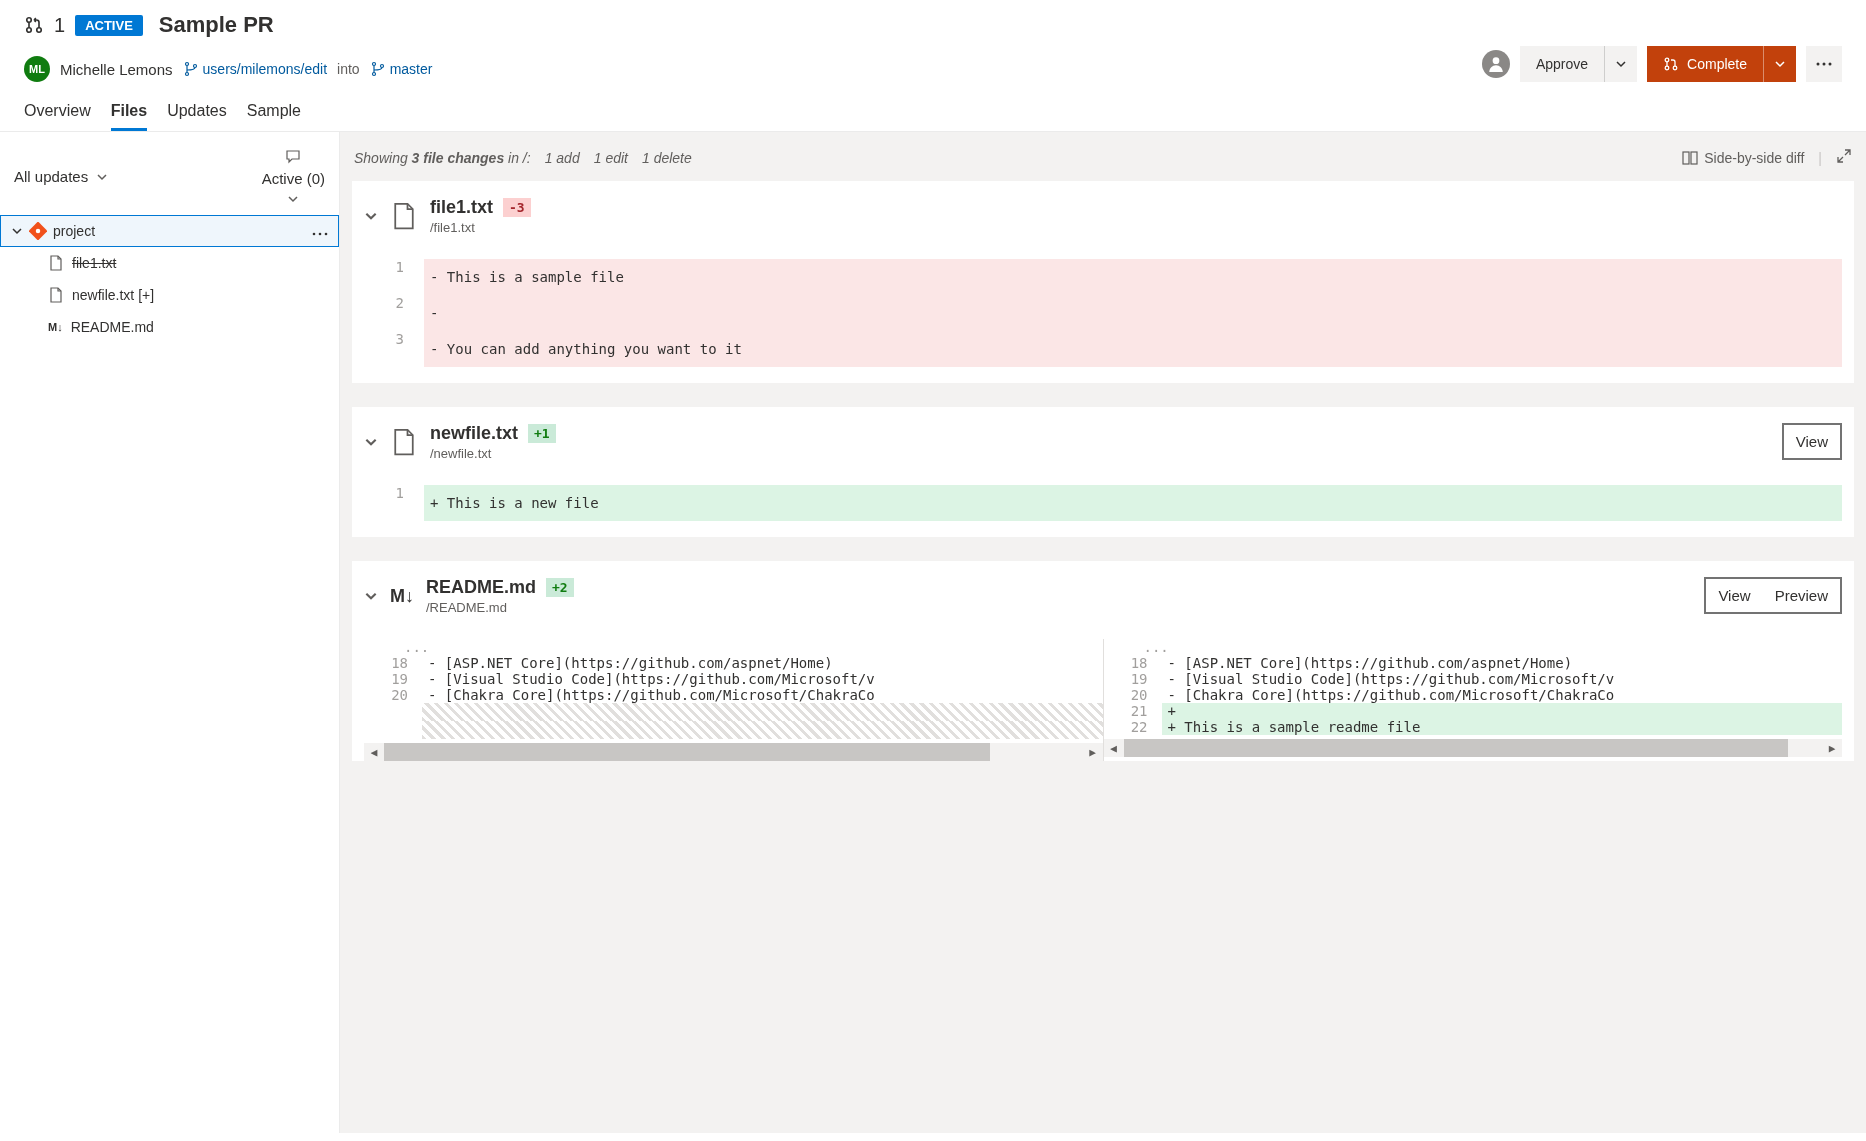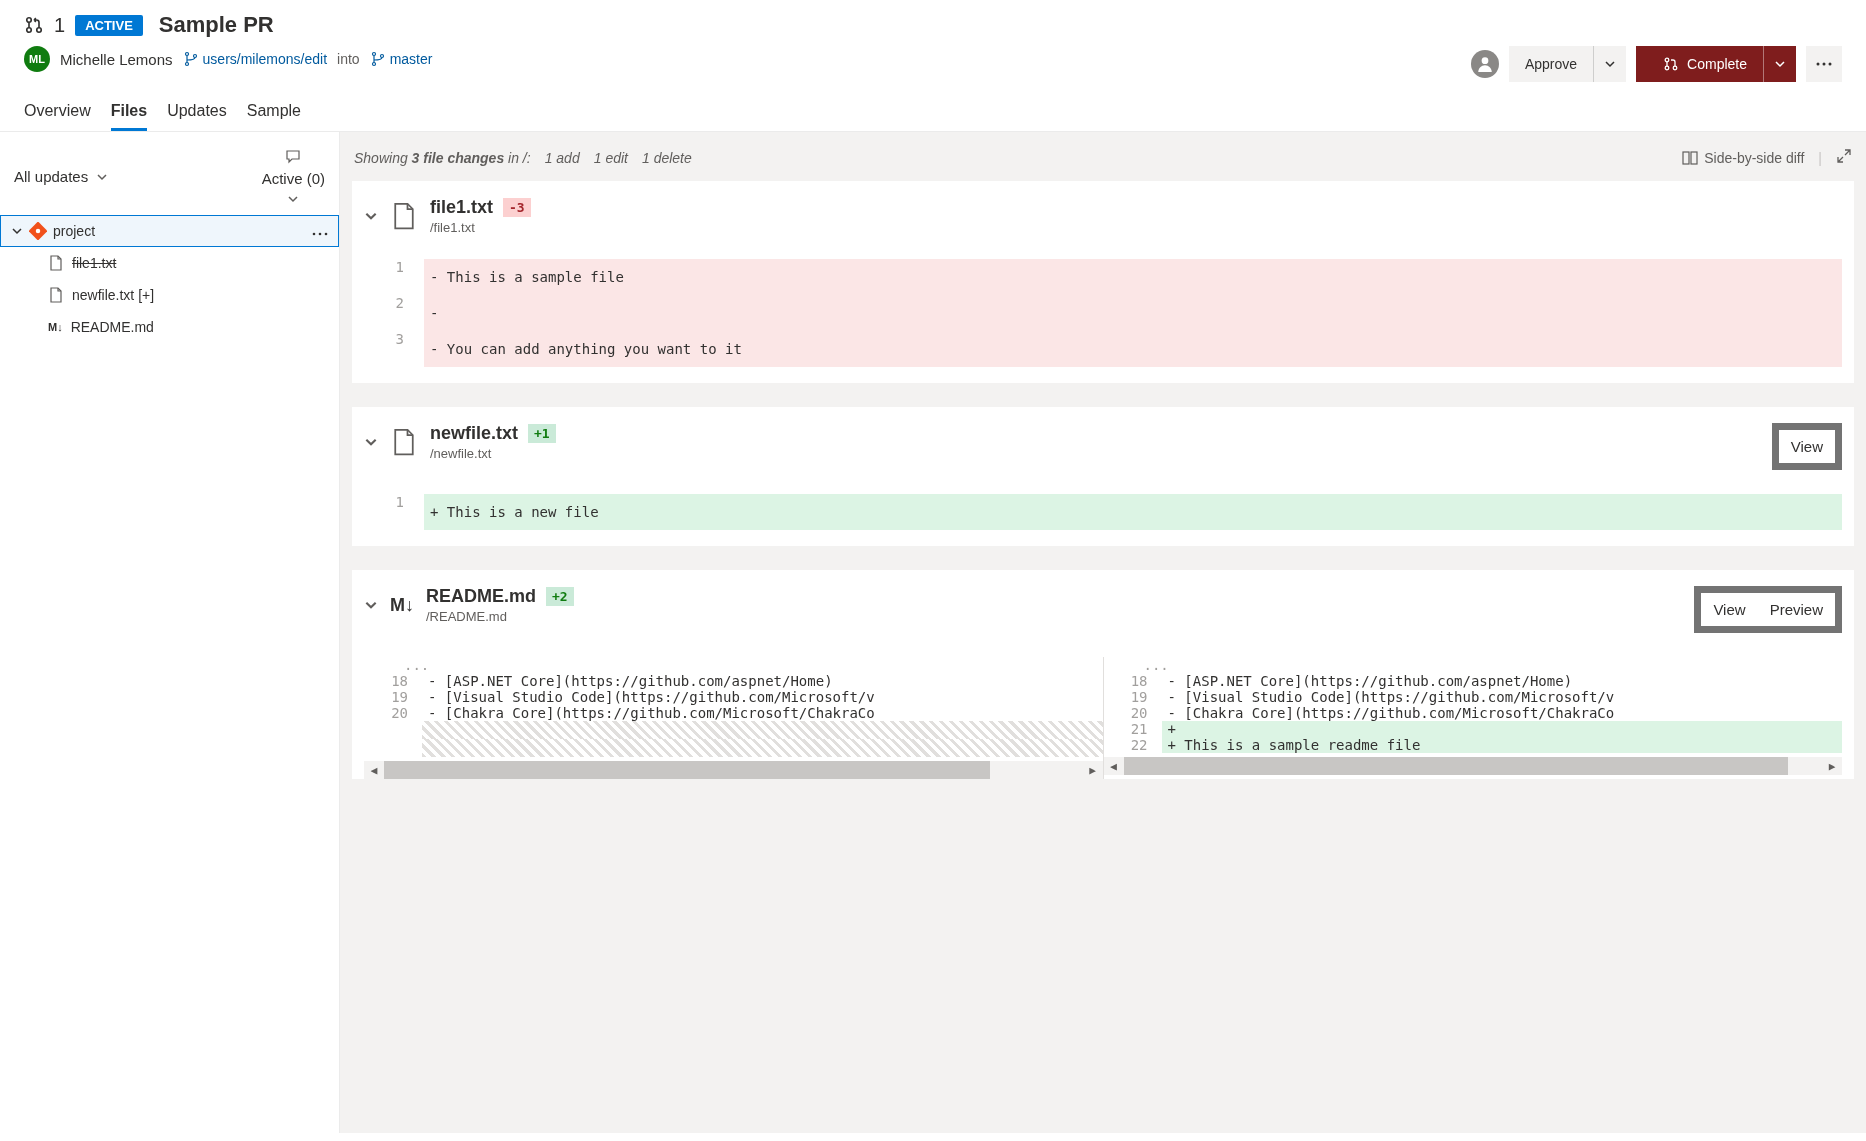--- a/index.html
+++ b/index.html
@@ -38,21 +38,21 @@
   font-size: 13px;
   border-radius: 2px;
 }
 .pr-title {
   font-size: 22px;
   font-weight: 600;
   margin-left: 6px;
 }
 .header-row2 {
   display: flex;
-  align-items: flex-start;
+  align-items: flex-end;
   justify-content: space-between;
   margin-bottom: 12px;
 }
 .left-meta {
   display: flex;
   align-items: center;
   gap: 10px;
 }
 .avatar {
   width: 26px;
@@ -121,23 +121,22 @@
   padding: 6px 10px;
   display: flex;
   align-items: center;
   height: 36px;
   cursor: pointer;
 }
 .btn-approve {
   background: #f3f2f1;
 }
 .btn-complete {
-  background: #7f1d1d;
+  background: #c2410c;
   color: #fff;
-  padding-left: 11px;
 }
 .btn-complete .btn-main {
   border-right-color: rgba(255,255,255,0.4);
   display: flex;
   gap: 8px;
 }
 .btn-more {
   width: 36px;
   justify-content: center;
   padding: 0;
@@ -270,21 +269,21 @@
   margin-top: 2px;
 }
 .diff-badge {
   font-family: Consolas, monospace;
   font-size: 13px;
   padding: 2px 6px;
 }
 .diff-minus { background: #fcd0d0; color: #a4262c; }
 .diff-plus { background: #caead8; color: #107c10; }
 .highlight-btn-group {
-  border: 7px solid #737373;
+  border: 2px solid #737373;
   display: flex;
   padding: 4px 0;
 }
 .highlight-btn {
   padding: 4px 12px;
   font-size: 15px;
   font-weight: 400;
   cursor: pointer;
 }
 .diff-block {

